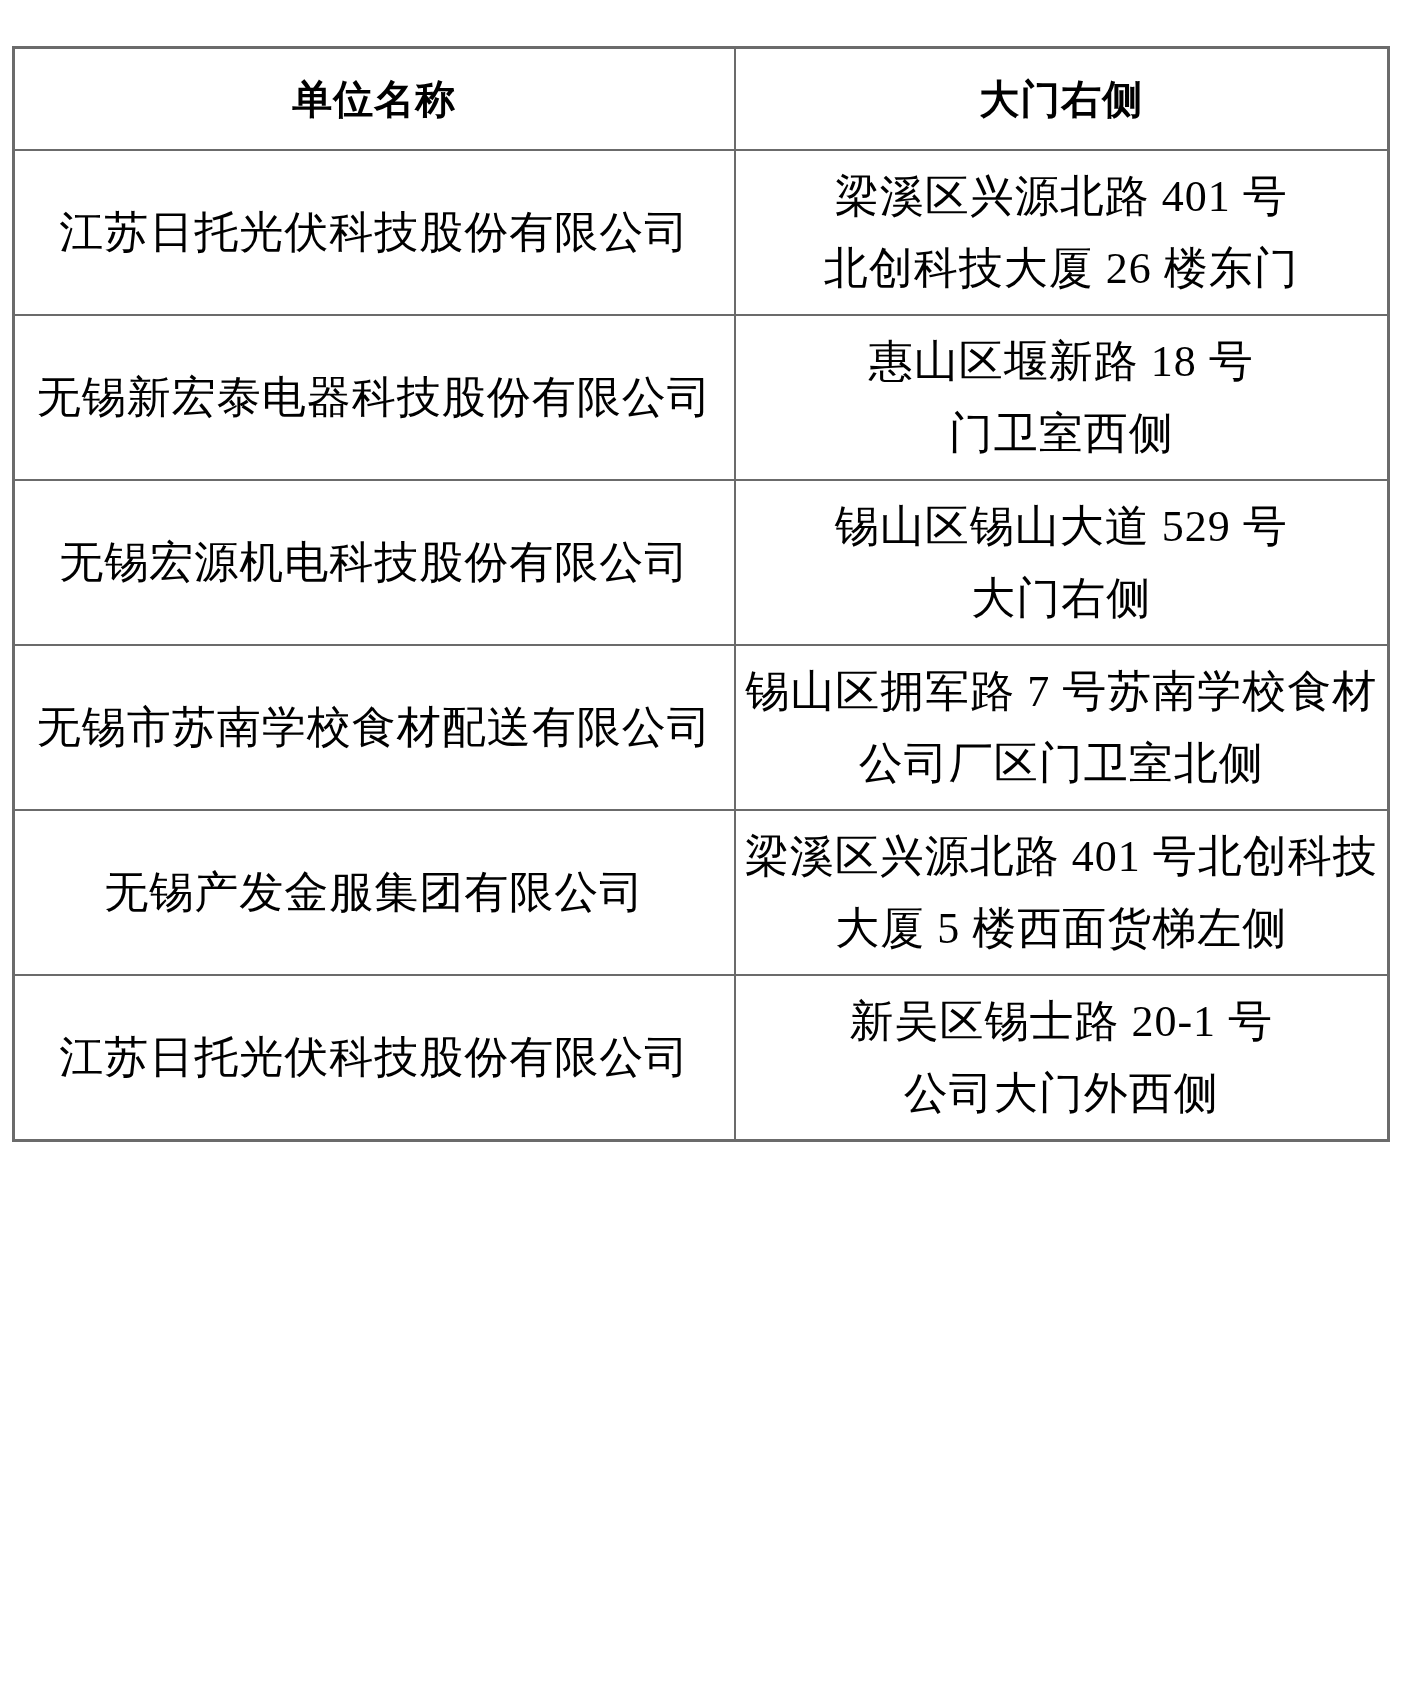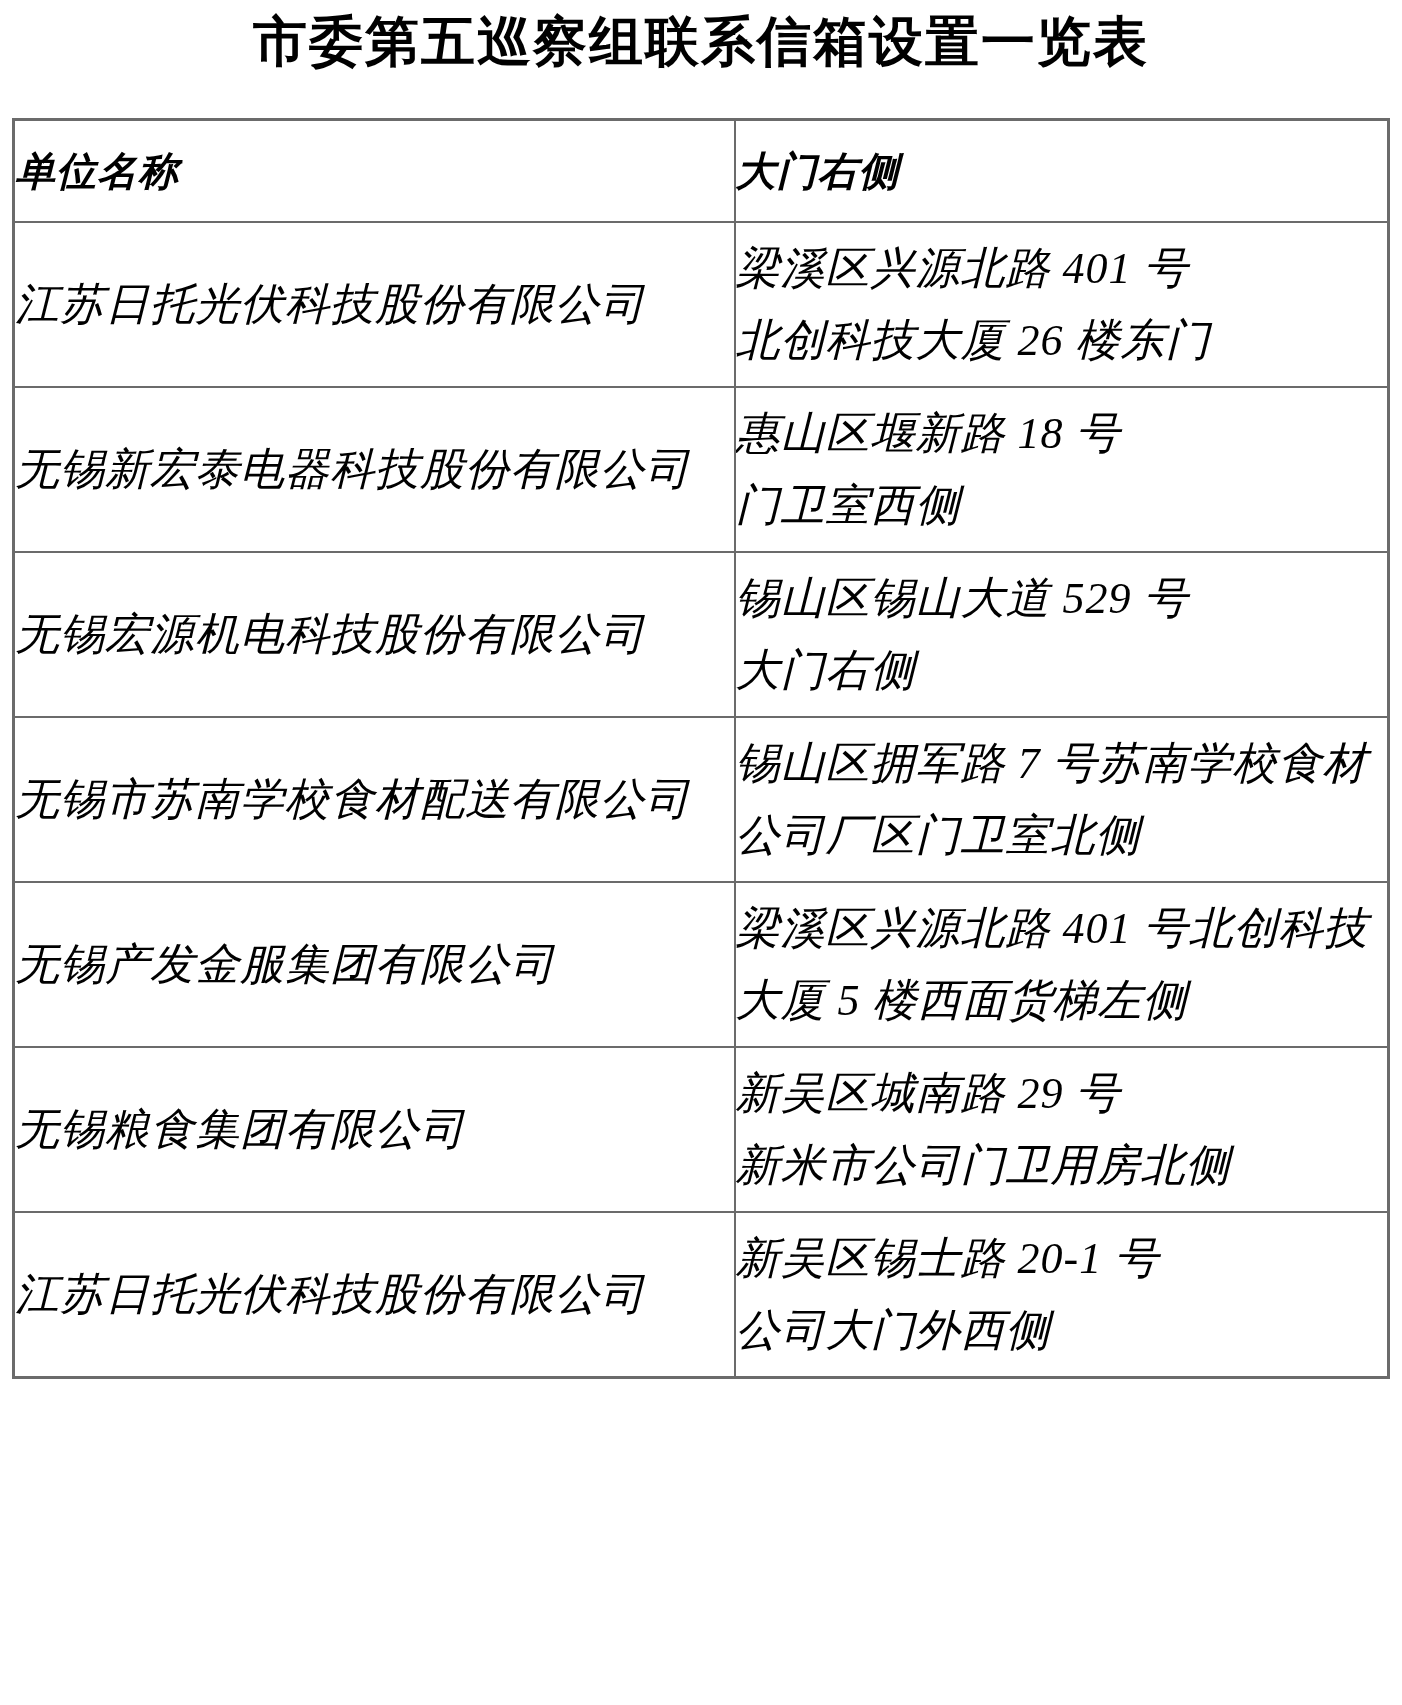--- a/index.html
+++ b/index.html
@@ -33,25 +33,24 @@
     width: 1375px;
     margin-left: 12px;
     margin-top: 46px;
     border: 3px solid #6b6b6b;
   }
   table.mail-table col.col-company { width: 721px; }
   table.mail-table col.col-address { width: 654px; }
   table.mail-table th,
   table.mail-table td {
     border: 2px solid #6b6b6b;
-    text-align: left;
+    text-align: center;
     vertical-align: middle;
     padding: 0;
     overflow: hidden;
-    font-style: italic;
   }
   table.mail-table th {
     height: 100px;
     font-family: "Liberation Sans", "DejaVu Sans", sans-serif;
     font-size: 40px;
     font-weight: bold;
     letter-spacing: 1px;
   }
   table.mail-table td {
     height: 163px;
@@ -63,21 +62,20 @@
   td.address-cell .addr-line {
     line-height: 72px;
     letter-spacing: 1px;
   }
 </style>
 </head>
 <body>
 
 <div class="page">
 
-  <h1 class="title">市委第五巡察组联系信箱设置一览表</h1>
 
   <table class="mail-table">
     <colgroup>
       <col class="col-company">
       <col class="col-address">
     </colgroup>
     <thead>
       <tr>
         <th>单位名称</th>
         <th>大门右侧</th>
@@ -119,27 +117,20 @@
     </tr>
 
     <tr>
       <td class="company-cell">无锡产发金服集团有限公司</td>
       <td class="address-cell">
         <div class="addr-line">梁溪区兴源北路 401 号北创科技</div>
         <div class="addr-line">大厦 5 楼西面货梯左侧</div>
       </td>
     </tr>
 
-    <tr>
-      <td class="company-cell">无锡粮食集团有限公司</td>
-      <td class="address-cell">
-        <div class="addr-line">新吴区城南路 29 号</div>
-        <div class="addr-line">新米市公司门卫用房北侧</div>
-      </td>
-    </tr>
 
     <tr>
       <td class="company-cell">江苏日托光伏科技股份有限公司</td>
       <td class="address-cell">
         <div class="addr-line">新吴区锡士路 20-1 号</div>
         <div class="addr-line">公司大门外西侧</div>
       </td>
     </tr>
   </tbody>
   </table>

